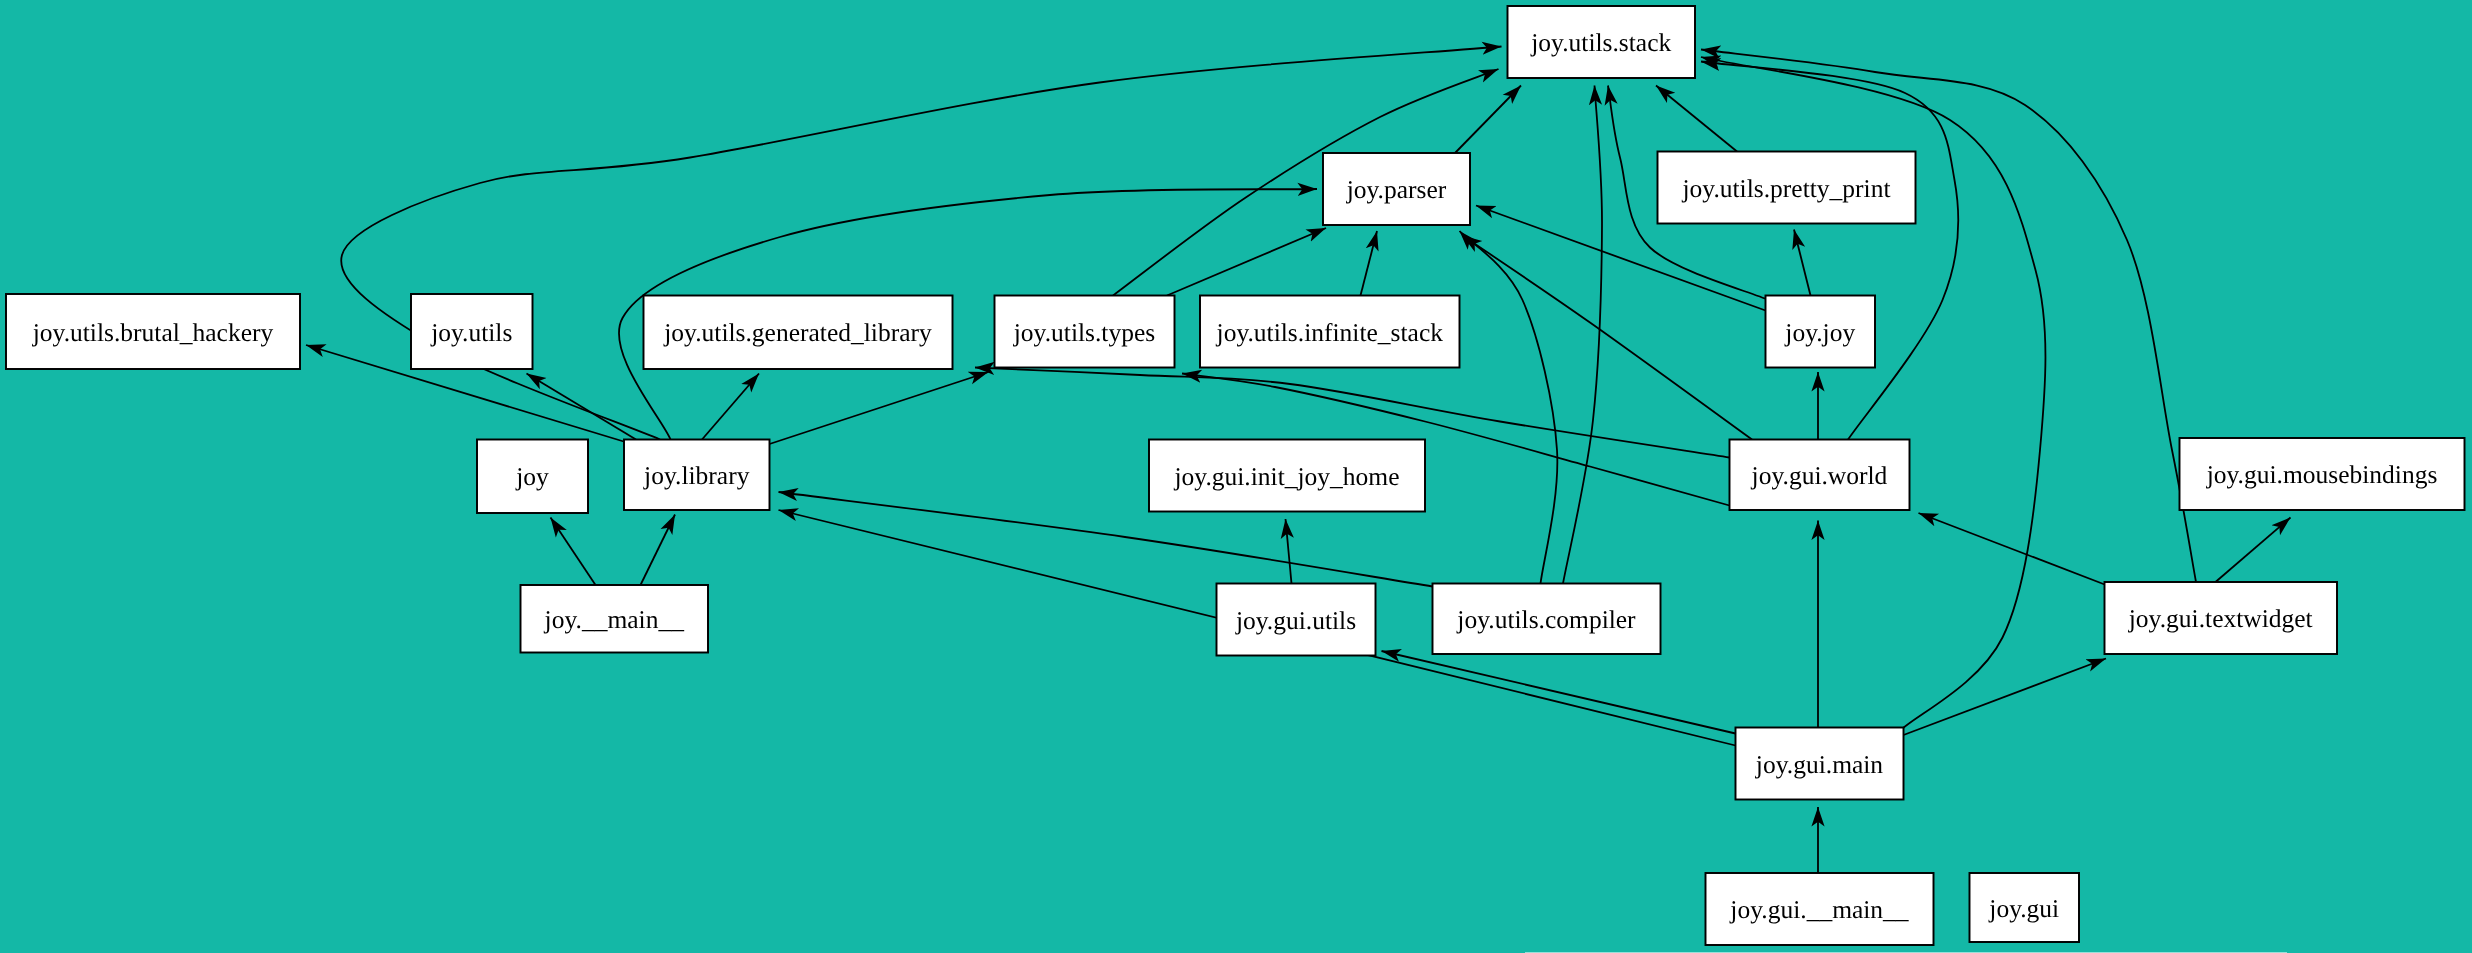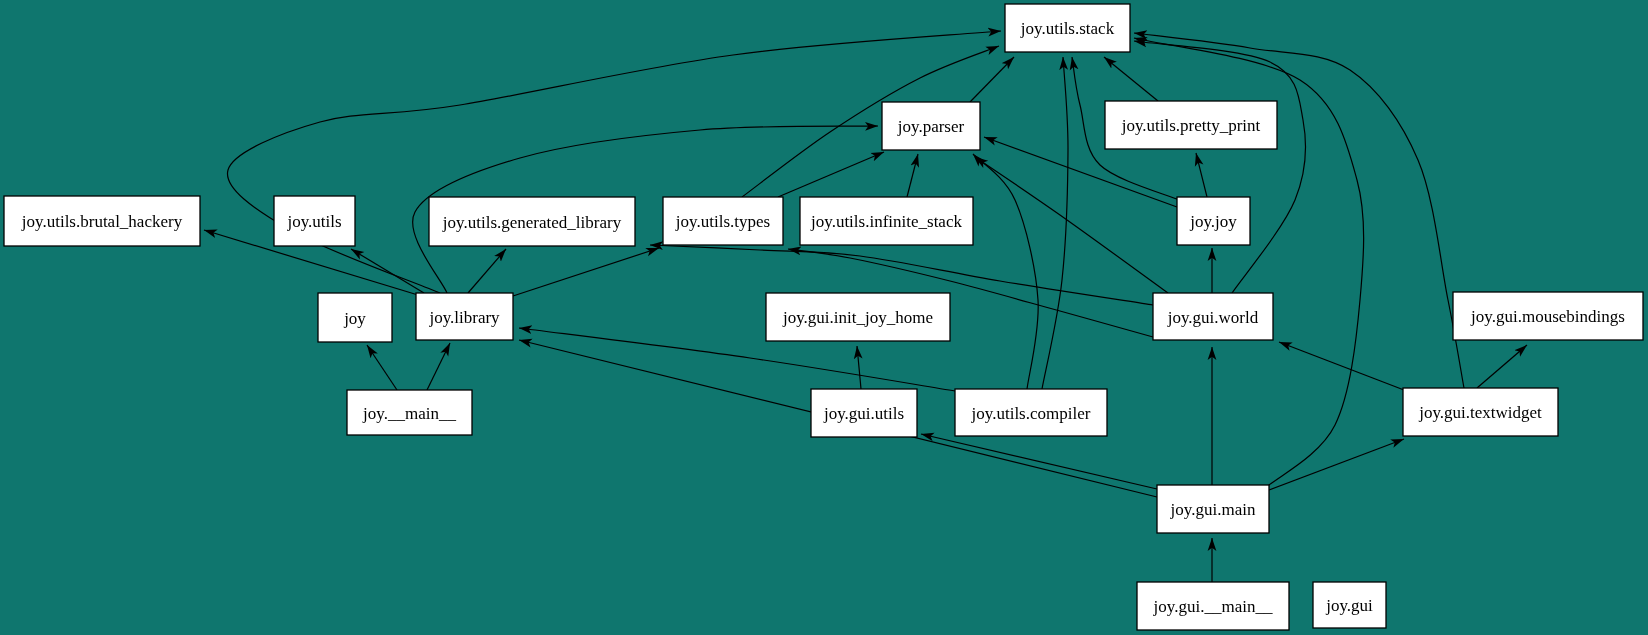--- a/index.html
+++ b/index.html
@@ -3,21 +3,21 @@
 <meta charset="utf-8">
 <style>
   html, body {
     margin: 0;
     padding: 0;
     background: #ffffff;
   }
   #canvas-wrap {
     width: 1648px;
     height: 635px;
-    background: #0f766e;
+    background: #14b8a6;
     position: relative;
     overflow: hidden;
     text-align: right;
   }
   svg {
     display: block;
     font-family: "Liberation Serif", "DejaVu Serif", serif;
   }
   .node-box {
     fill: #ffffff;

